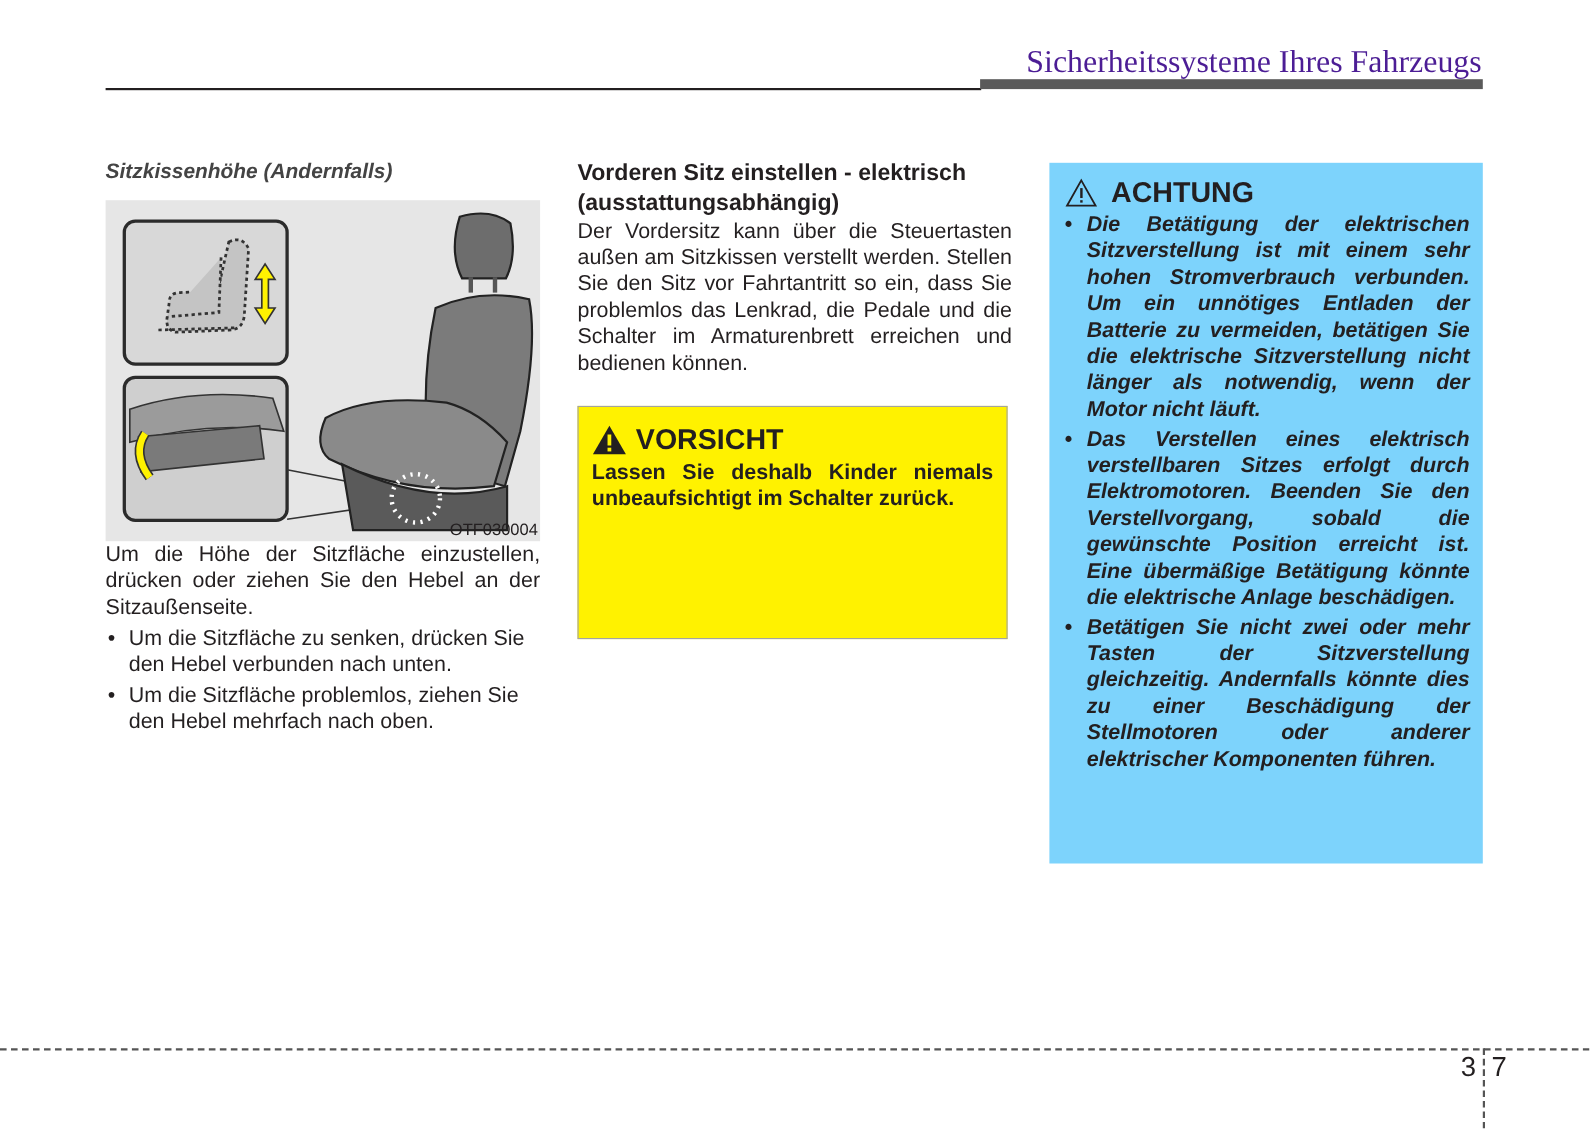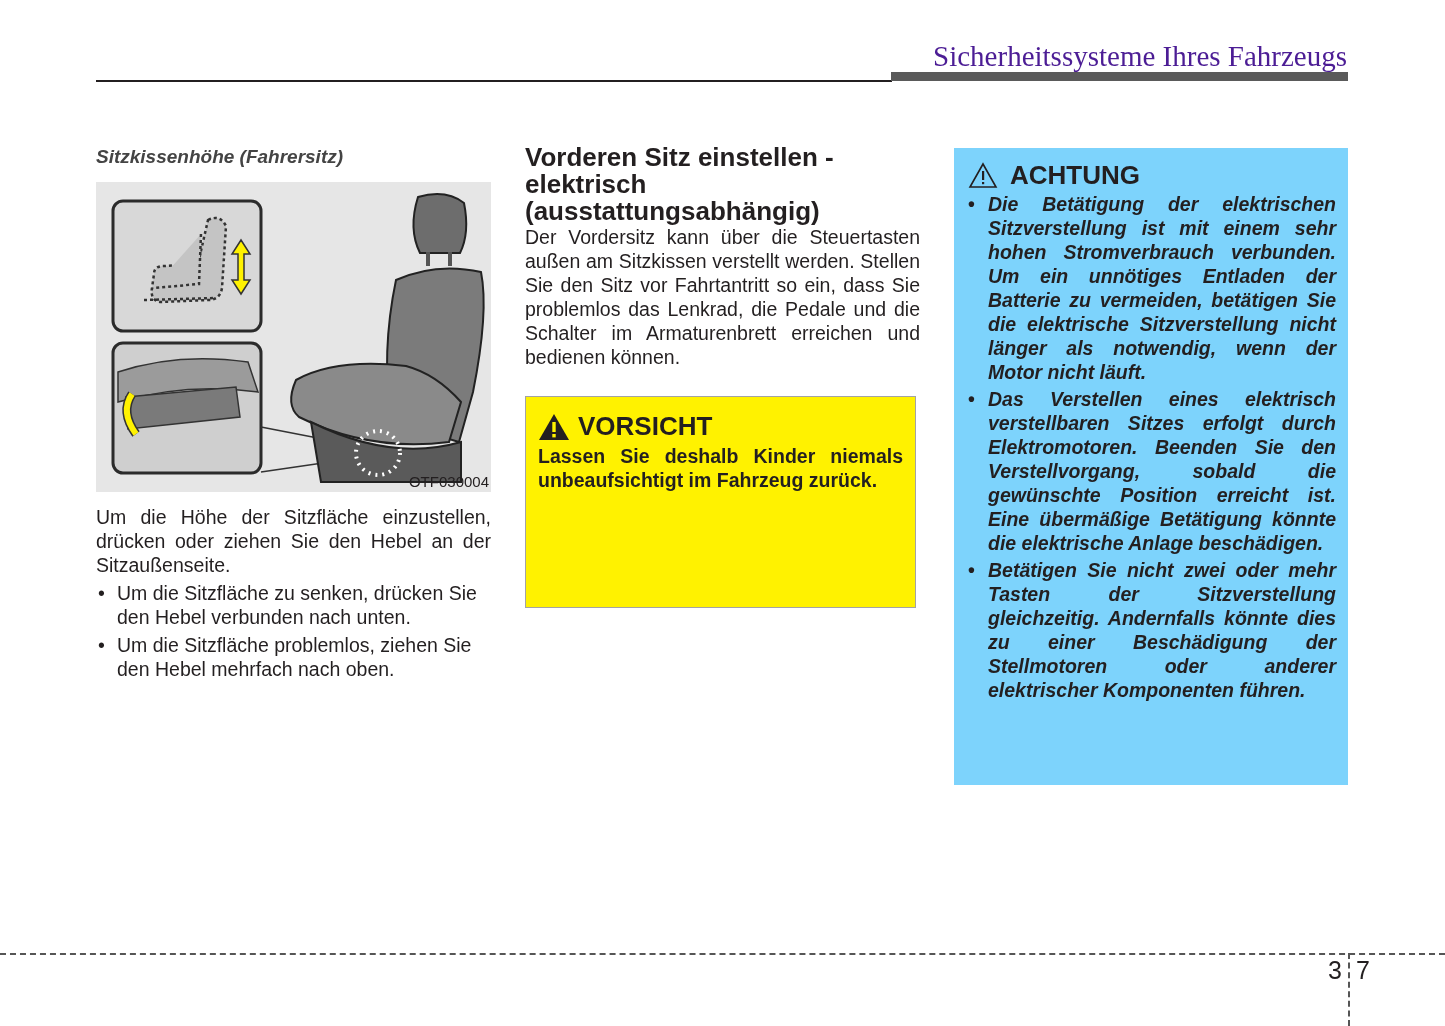--- a/index.html
+++ b/index.html
@@ -5,27 +5,27 @@
   html, body { margin:0; padding:0; background:#ffffff; }
   body { width:1445px; height:1026px; position:relative; overflow:hidden; font-family:"Liberation Sans", sans-serif; color:#231f20; }
   .hdr-line { position:absolute; left:96px; top:80px; width:796px; height:2px; background:#231f20; }
   .hdr-bar { position:absolute; left:891px; top:72px; width:457px; height:9px; background:#5a5a5a; }
   .hdr-title { position:absolute; right:98px; top:40px; font-family:"Liberation Serif", serif; font-size:29px; color:#4c1d95; white-space:nowrap; }
 
   .col1 { position:absolute; left:96px; top:140px; width:395px; }
   .subhead { font-style:italic; font-weight:bold; font-size:19px; color:#444; margin:6px 0 14px 0; }
   .figure { width:395px; height:310px; background:#e6e6e6; position:relative; }
   .figcode { position:absolute; right:2px; bottom:2px; font-size:15px; color:#231f20; }
-  .para { font-size:19.5px; line-height:24px; text-align:justify; margin-top:13px; }
+  .para { font-size:19.5px; line-height:24px; text-align:justify; margin-top:0; }
   .blist { list-style:none; padding:0; margin:4px 0 0 0; font-size:19.5px; line-height:24px; }
   .blist li { position:relative; padding-left:21px; margin-bottom:4px; }
   .blist li::before { content:"•"; position:absolute; left:2px; top:0; }
 
   .col2 { position:absolute; left:525px; top:144px; width:395px; }
-  .sechead { font-weight:bold; font-size:26px; line-height:27px; }
+  .sechead { font-weight:bold; font-size:21px; line-height:27px; }
   .col2 .body { font-size:19.5px; line-height:24px; text-align:justify; text-align-last:left; }
   .warnbox { margin-top:27px; width:391px; background:#fff200; border:1px solid #a3a3a3; padding:14px 12px 13px 12px; box-sizing:border-box; height:212px; }
   .warntitle { font-weight:bold; font-size:26px; display:flex; align-items:center; gap:8px; margin-bottom:2px; }
   .warnbox p { margin:0 0 4px 0; font-weight:bold; font-size:19.5px; line-height:24px; text-align:justify; text-align-last:left; }
 
   .col3 { position:absolute; left:954px; top:148px; width:394px; height:637px; background:#7dd3fc; box-sizing:border-box; padding:12px 12px 0 12px; }
   .ctitle { font-weight:bold; font-size:26px; display:flex; align-items:center; gap:12px; margin-left:2px; margin-bottom:1px; }
   .clist { list-style:none; padding:0; margin:0; }
   .clist li { position:relative; padding-left:22px; font-weight:bold; font-style:italic; font-size:19.5px; line-height:24px; text-align:justify; margin-bottom:3px; }
   .clist li::before { content:"•"; position:absolute; left:2px; font-style:normal; }
@@ -35,21 +35,21 @@
   .pg { position:absolute; top:956px; font-size:25px; color:#231f20; }
 </style>
 </head>
 <body>
 
 <div class="hdr-line"></div>
 <div class="hdr-bar"></div>
 <div class="hdr-title">Sicherheitssysteme Ihres Fahrzeugs</div>
 
 <div class="col1">
-  <div class="subhead">Sitzkissenhöhe (Fahrersitz)</div>
+  <div class="subhead">Sitzkissenhöhe (Andernfalls)</div>
   <div class="figure">
     <svg width="395" height="310" viewBox="0 0 395 310">
       <rect x="17" y="19" width="148" height="130" rx="10" fill="#d8d8d8" stroke="#2b2b2b" stroke-width="3"></rect>
       <g fill="#c4c4c4" stroke="#333" stroke-width="2.5" stroke-dasharray="3 3">
         <path d="M112 38 q12 -6 18 6 l-4 62 q-2 12 -14 12 l-48 2 q-10 -2 -8 -14 l2 -14 q0 -8 10 -8 l34 -2 z"></path>
         <path d="M105 52 l-2 50 l-46 4"></path>
         <path d="M48 118 l72 -2"></path>
       </g>
       <g>
         <polygon points="145,58 136,72 142,72 142,98 136,98 145,112 154,98 148,98 148,72 154,72" fill="#fff200" stroke="#333" stroke-width="1.5"></polygon>
@@ -87,21 +87,21 @@
   <div class="body">Der Vordersitz kann über die Steuertasten außen am Sitzkissen verstellt werden. Stellen Sie den Sitz vor Fahrtantritt so ein, dass Sie problemlos das Lenkrad, die Pedale und die Schalter im Armaturenbrett erreichen und bedienen können.</div>
   <div class="warnbox">
     <div class="warntitle">
       <svg width="32" height="28" viewBox="0 0 32 28">
         <polygon points="16,1 31,27 1,27" fill="#231f20"></polygon>
         <rect x="14.3" y="9" width="3.4" height="10" fill="#fff200"></rect>
         <rect x="14.3" y="21" width="3.4" height="3.4" fill="#fff200"></rect>
       </svg>
       <span>VORSICHT</span>
     </div>
-    <p>Lassen Sie deshalb Kinder niemals unbeaufsichtigt im Fahrzeug zurück.</p>
+    <p>Lassen Sie deshalb Kinder niemals unbeaufsichtigt im Schalter zurück.</p>
   </div>
 </div>
 
 <div class="col3">
   <div class="ctitle">
     <svg width="30" height="27" viewBox="0 0 30 27">
       <polygon points="15,2 28,25 2,25" fill="none" stroke="#231f20" stroke-width="1.6"></polygon>
       <rect x="14" y="9" width="2.2" height="9" fill="#231f20"></rect>
       <rect x="14" y="20" width="2.2" height="2.2" fill="#231f20"></rect>
     </svg>

